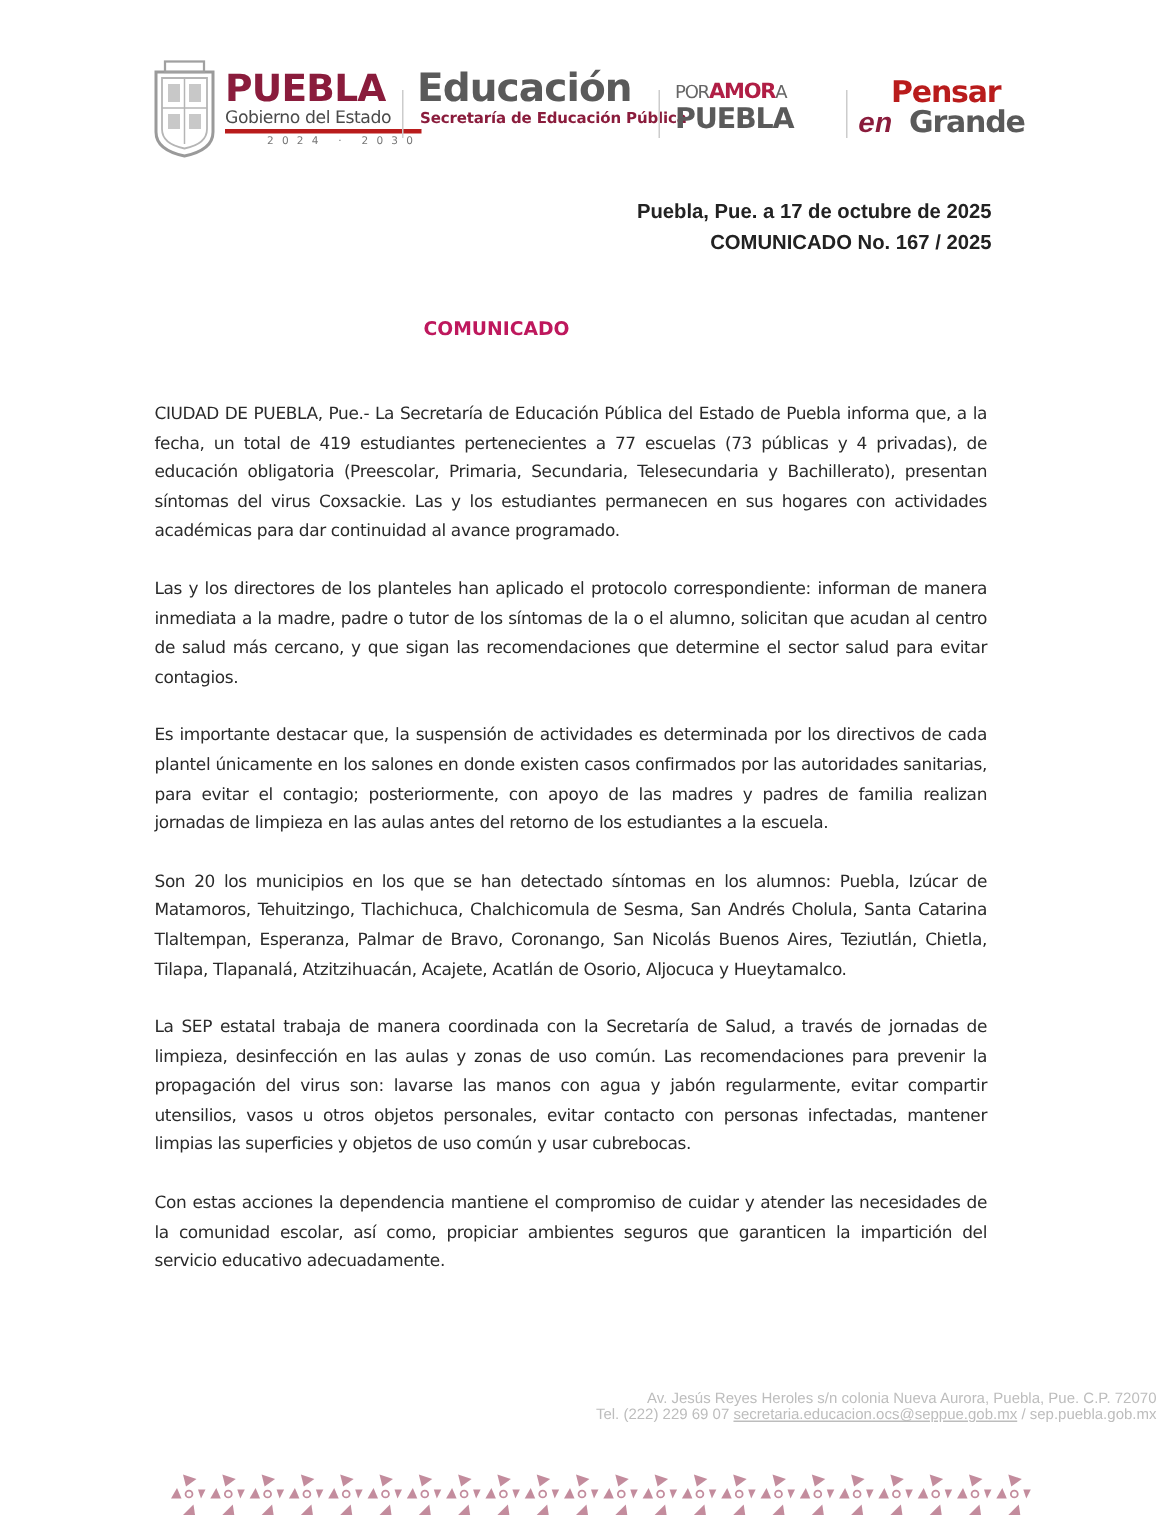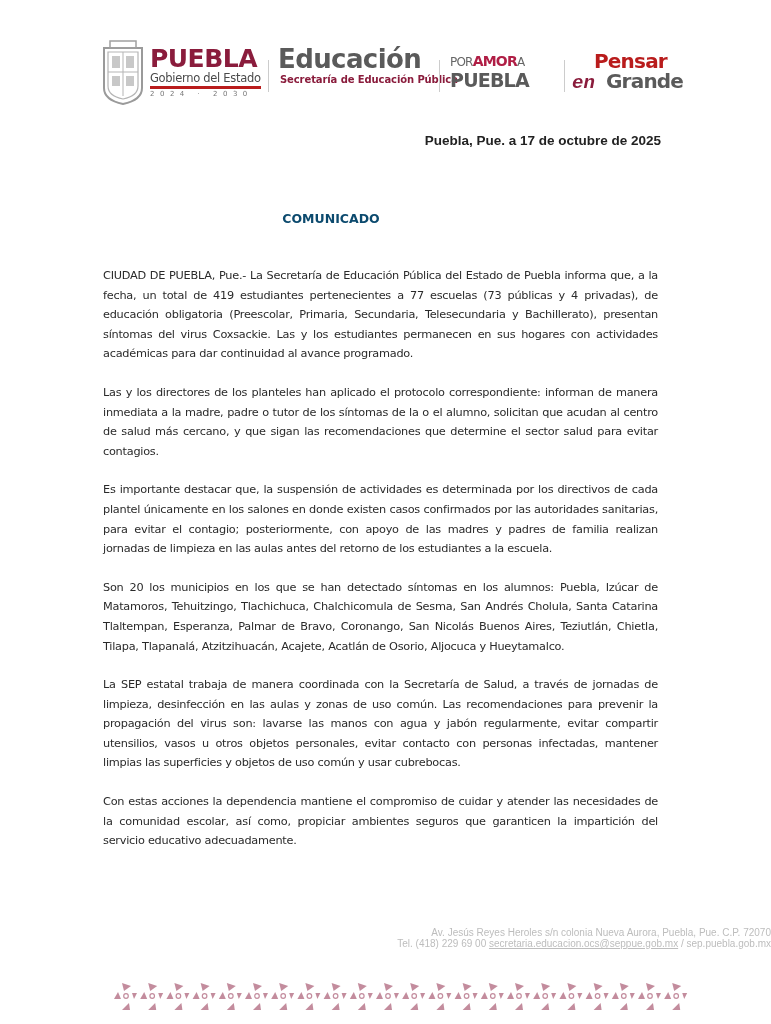--- a/index.html
+++ b/index.html
@@ -5,39 +5,39 @@
   html, body { margin: 0; padding: 0; }
   body {
     width: 771px; height: 1024px; background: #ffffff; position: relative; overflow: hidden;
     font-family: "Liberation Sans", sans-serif; color: #222;
   }
   .header { position: absolute; top: 38px; left: 98px; width: 600px; height: 70px; }
   .crest { position: absolute; left: 2px; top: 0; width: 46px; height: 68px; }
   .puebla-logo { position: absolute; left: 52px; top: 8px; }
   .puebla-word { font-family: "DejaVu Sans", sans-serif; font-weight: bold; font-size: 25px; color: #8a1c3c; letter-spacing: -0.5px; line-height: 26px; }
   .gob-word { font-family: "DejaVu Sans", sans-serif; font-size: 11.5px; color: #4a4a4a; line-height: 13px; border-bottom: 3px solid #b91c1c; padding-bottom: 1px; letter-spacing: -0.3px; }
-  .years { font-family: "DejaVu Sans", sans-serif; font-size: 7px; color: #777; letter-spacing: 5.5px; line-height: 11px; }
+  .years { font-family: "DejaVu Sans", sans-serif; font-size: 7px; color: #777; letter-spacing: 5.5px; line-height: 11px; margin-left: 28px; }
   .sep1 { position: absolute; left: 170px; top: 22px; width: 1px; height: 32px; background: #ccc; }
   .edu-logo { position: absolute; left: 180px; top: 6px; }
   .edu-word { font-family: "DejaVu Sans", sans-serif; font-weight: bold; font-size: 26px; color: #5a5a5a; letter-spacing: -0.6px; line-height: 30px; }
   .edu-sub { font-family: "DejaVu Sans", sans-serif; font-size: 10px; color: #8a1c3c; line-height: 12px; font-weight: bold; padding-left: 2px; letter-spacing: -0.1px; }
   .sep2 { position: absolute; left: 341px; top: 22px; width: 1px; height: 32px; background: #ccc; }
   .amor-logo { position: absolute; left: 352px; top: 14px; line-height: 18px; }
   .amor-line1 { font-family: "DejaVu Sans", sans-serif; font-size: 14px; font-weight: bold; letter-spacing: -0.8px; }
   .amor-line1 .por, .amor-line1 .a { font-weight: normal; color: #666; font-size: 12px; }
   .amor-line1 .amor { color: #b01e45; }
   .amor-line2 { font-family: "DejaVu Sans", sans-serif; font-size: 19px; font-weight: bold; color: #5a5a5a; letter-spacing: -0.8px; }
   .sep3 { position: absolute; left: 466px; top: 22px; width: 1px; height: 32px; background: #ccc; }
   .pensar-logo { position: absolute; left: 474px; top: 12px; width: 120px; height: 48px; }
   .pensar-word { position: absolute; left: 22px; top: 0; font-family: "DejaVu Sans", sans-serif; font-weight: bold; font-size: 20px; color: #b91c1c; letter-spacing: -0.8px; line-height: 22px; }
   .grande-word { position: absolute; left: 34px; top: 20px; font-family: "DejaVu Sans", sans-serif; font-weight: bold; font-size: 20px; color: #5a5a5a; letter-spacing: -0.8px; line-height: 22px; }
   .en-word { position: absolute; left: 0; top: 22px; font-family: Liberation Mono, monospace; font-style: italic; font-weight: bold; font-size: 19px; color: #8a1c3c; line-height: 22px; }
 
   .meta { position: absolute; right: 110px; top: 130px; text-align: right; font-family: "Liberation Sans", sans-serif; font-weight: bold; font-size: 13.5px; line-height: 21px; color: #222; }
-  .title { position: absolute; left: 0; width: 662px; top: 211px; text-align: center; font-family: "DejaVu Sans", sans-serif; font-weight: bold; font-size: 12.5px; color: #0c4a6e; }
+  .title { position: absolute; left: 0; width: 662px; top: 211px; text-align: center; font-family: "DejaVu Sans", sans-serif; font-weight: bold; font-size: 12.5px; color: #be185d; }
 
   .body { position: absolute; left: 103px; top: 266px; width: 555px; }
   .para { font-family: "DejaVu Sans", sans-serif; font-size: 11.3px; line-height: 19.6px; text-align: justify; color: #2a2a2a; margin: 0 0 19px 0; letter-spacing: -0.25px; }
 
   .footer { position: absolute; left: 0; width: 771px; top: 927px; text-align: right; font-family: Liberation Sans, sans-serif; font-size: 10px; line-height: 11px; color: #bdbdbd; }
   .footer .addr { padding-left: 50px; }
   .footer a { color: #bdbdbd; text-decoration: underline; }
 
   .pattern { position: absolute; left: 113px; top: 982px; width: 578px; height: 30px; }
 </style>
@@ -83,37 +83,38 @@
 
   <div class="pensar-logo">
     <div class="pensar-word">Pensar</div>
     <div class="en-word">en</div>
     <div class="grande-word">Grande</div>
   </div>
 </div>
 
 <div class="meta">
   <div>Puebla, Pue. a 17 de octubre de 2025</div>
+  <div>COMUNICADO No. 167 / 2025</div>
 </div>
 
 <div class="title">COMUNICADO</div>
 
 <div class="body">
   <p class="para">CIUDAD DE PUEBLA, Pue.- La Secretaría de Educación Pública del Estado de Puebla informa que, a la fecha, un total de 419 estudiantes pertenecientes a 77 escuelas (73 públicas y 4 privadas), de educación obligatoria (Preescolar, Primaria, Secundaria, Telesecundaria y Bachillerato), presentan síntomas del virus Coxsackie. Las y los estudiantes permanecen en sus hogares con actividades académicas para dar continuidad al avance programado.</p>
   <p class="para">Las y los directores de los planteles han aplicado el protocolo correspondiente: informan de manera inmediata a la madre, padre o tutor de los síntomas de la o el alumno, solicitan que acudan al centro de salud más cercano, y que sigan las recomendaciones que determine el sector salud para evitar contagios.</p>
   <p class="para">Es importante destacar que, la suspensión de actividades es determinada por los directivos de cada plantel únicamente en los salones en donde existen casos confirmados por las autoridades sanitarias, para evitar el contagio; posteriormente, con apoyo de las madres y padres de familia realizan jornadas de limpieza en las aulas antes del retorno de los estudiantes a la escuela.</p>
   <p class="para">Son 20 los municipios en los que se han detectado síntomas en los alumnos: Puebla, Izúcar de Matamoros, Tehuitzingo, Tlachichuca, Chalchicomula de Sesma, San Andrés Cholula, Santa Catarina Tlaltempan, Esperanza, Palmar de Bravo, Coronango, San Nicolás Buenos Aires, Teziutlán, Chietla, Tilapa, Tlapanalá, Atzitzihuacán, Acajete, Acatlán de Osorio, Aljocuca y Hueytamalco.</p>
   <p class="para">La SEP estatal trabaja de manera coordinada con la Secretaría de Salud, a través de jornadas de limpieza, desinfección en las aulas y zonas de uso común. Las recomendaciones para prevenir la propagación del virus son: lavarse las manos con agua y jabón regularmente, evitar compartir utensilios, vasos u otros objetos personales, evitar contacto con personas infectadas, mantener limpias las superficies y objetos de uso común y usar cubrebocas.</p>
   <p class="para">Con estas acciones la dependencia mantiene el compromiso de cuidar y atender las necesidades de la comunidad escolar, así como, propiciar ambientes seguros que garanticen la impartición del servicio educativo adecuadamente.</p>
 </div>
 
 <div class="footer">
   <div class="addr">Av. Jesús Reyes Heroles s/n colonia Nueva Aurora, Puebla, Pue. C.P. 72070</div>
   <div>
-    <span>Tel. (418) 229 69 00</span>
+    <span>Tel. (222) 229 69 07</span>
     <a>secretaria.educacion.ocs@seppue.gob.mx</a>
     <span>/</span>
     <span>sep.puebla.gob.mx</span>
   </div>
 </div>
 
 <svg class="pattern" id="pattern" viewBox="0 0 578 30">
     <g fill="#b9798d" opacity="0.85">
       <path d="M9 1 L18 4 L11 9 Z"></path>
       <path d="M1 17 L5 10 L8 17 Z"></path>

